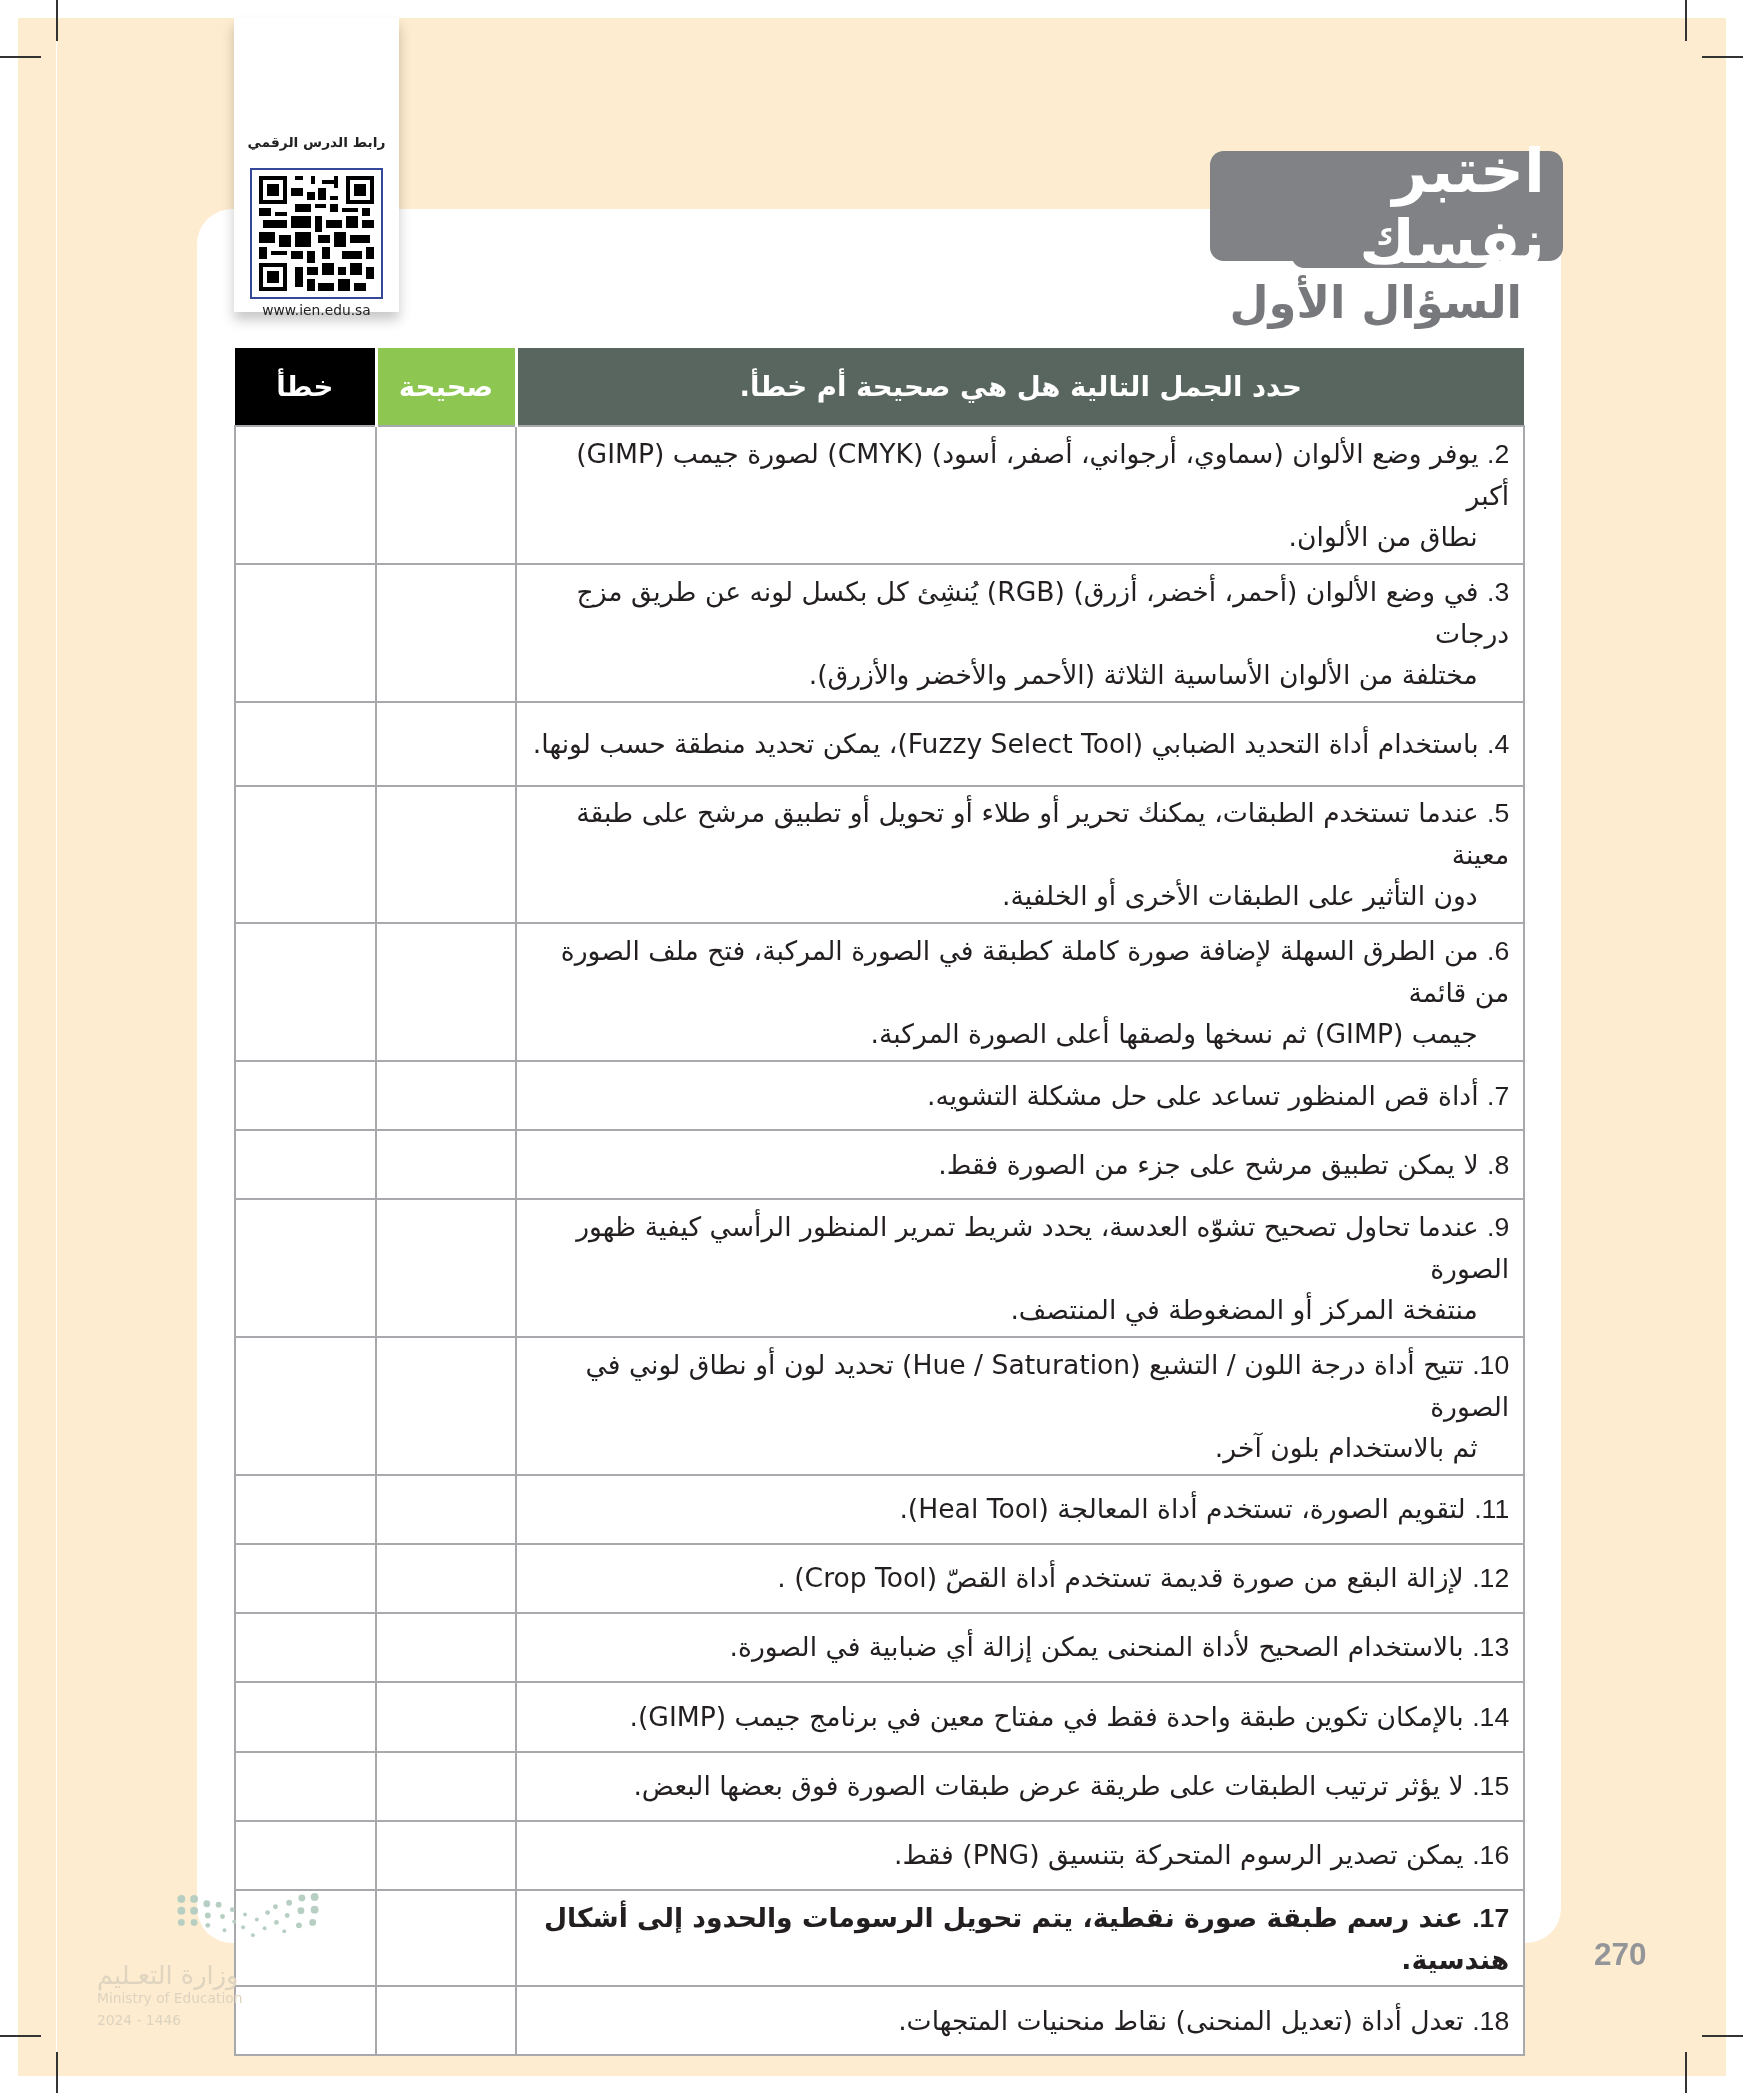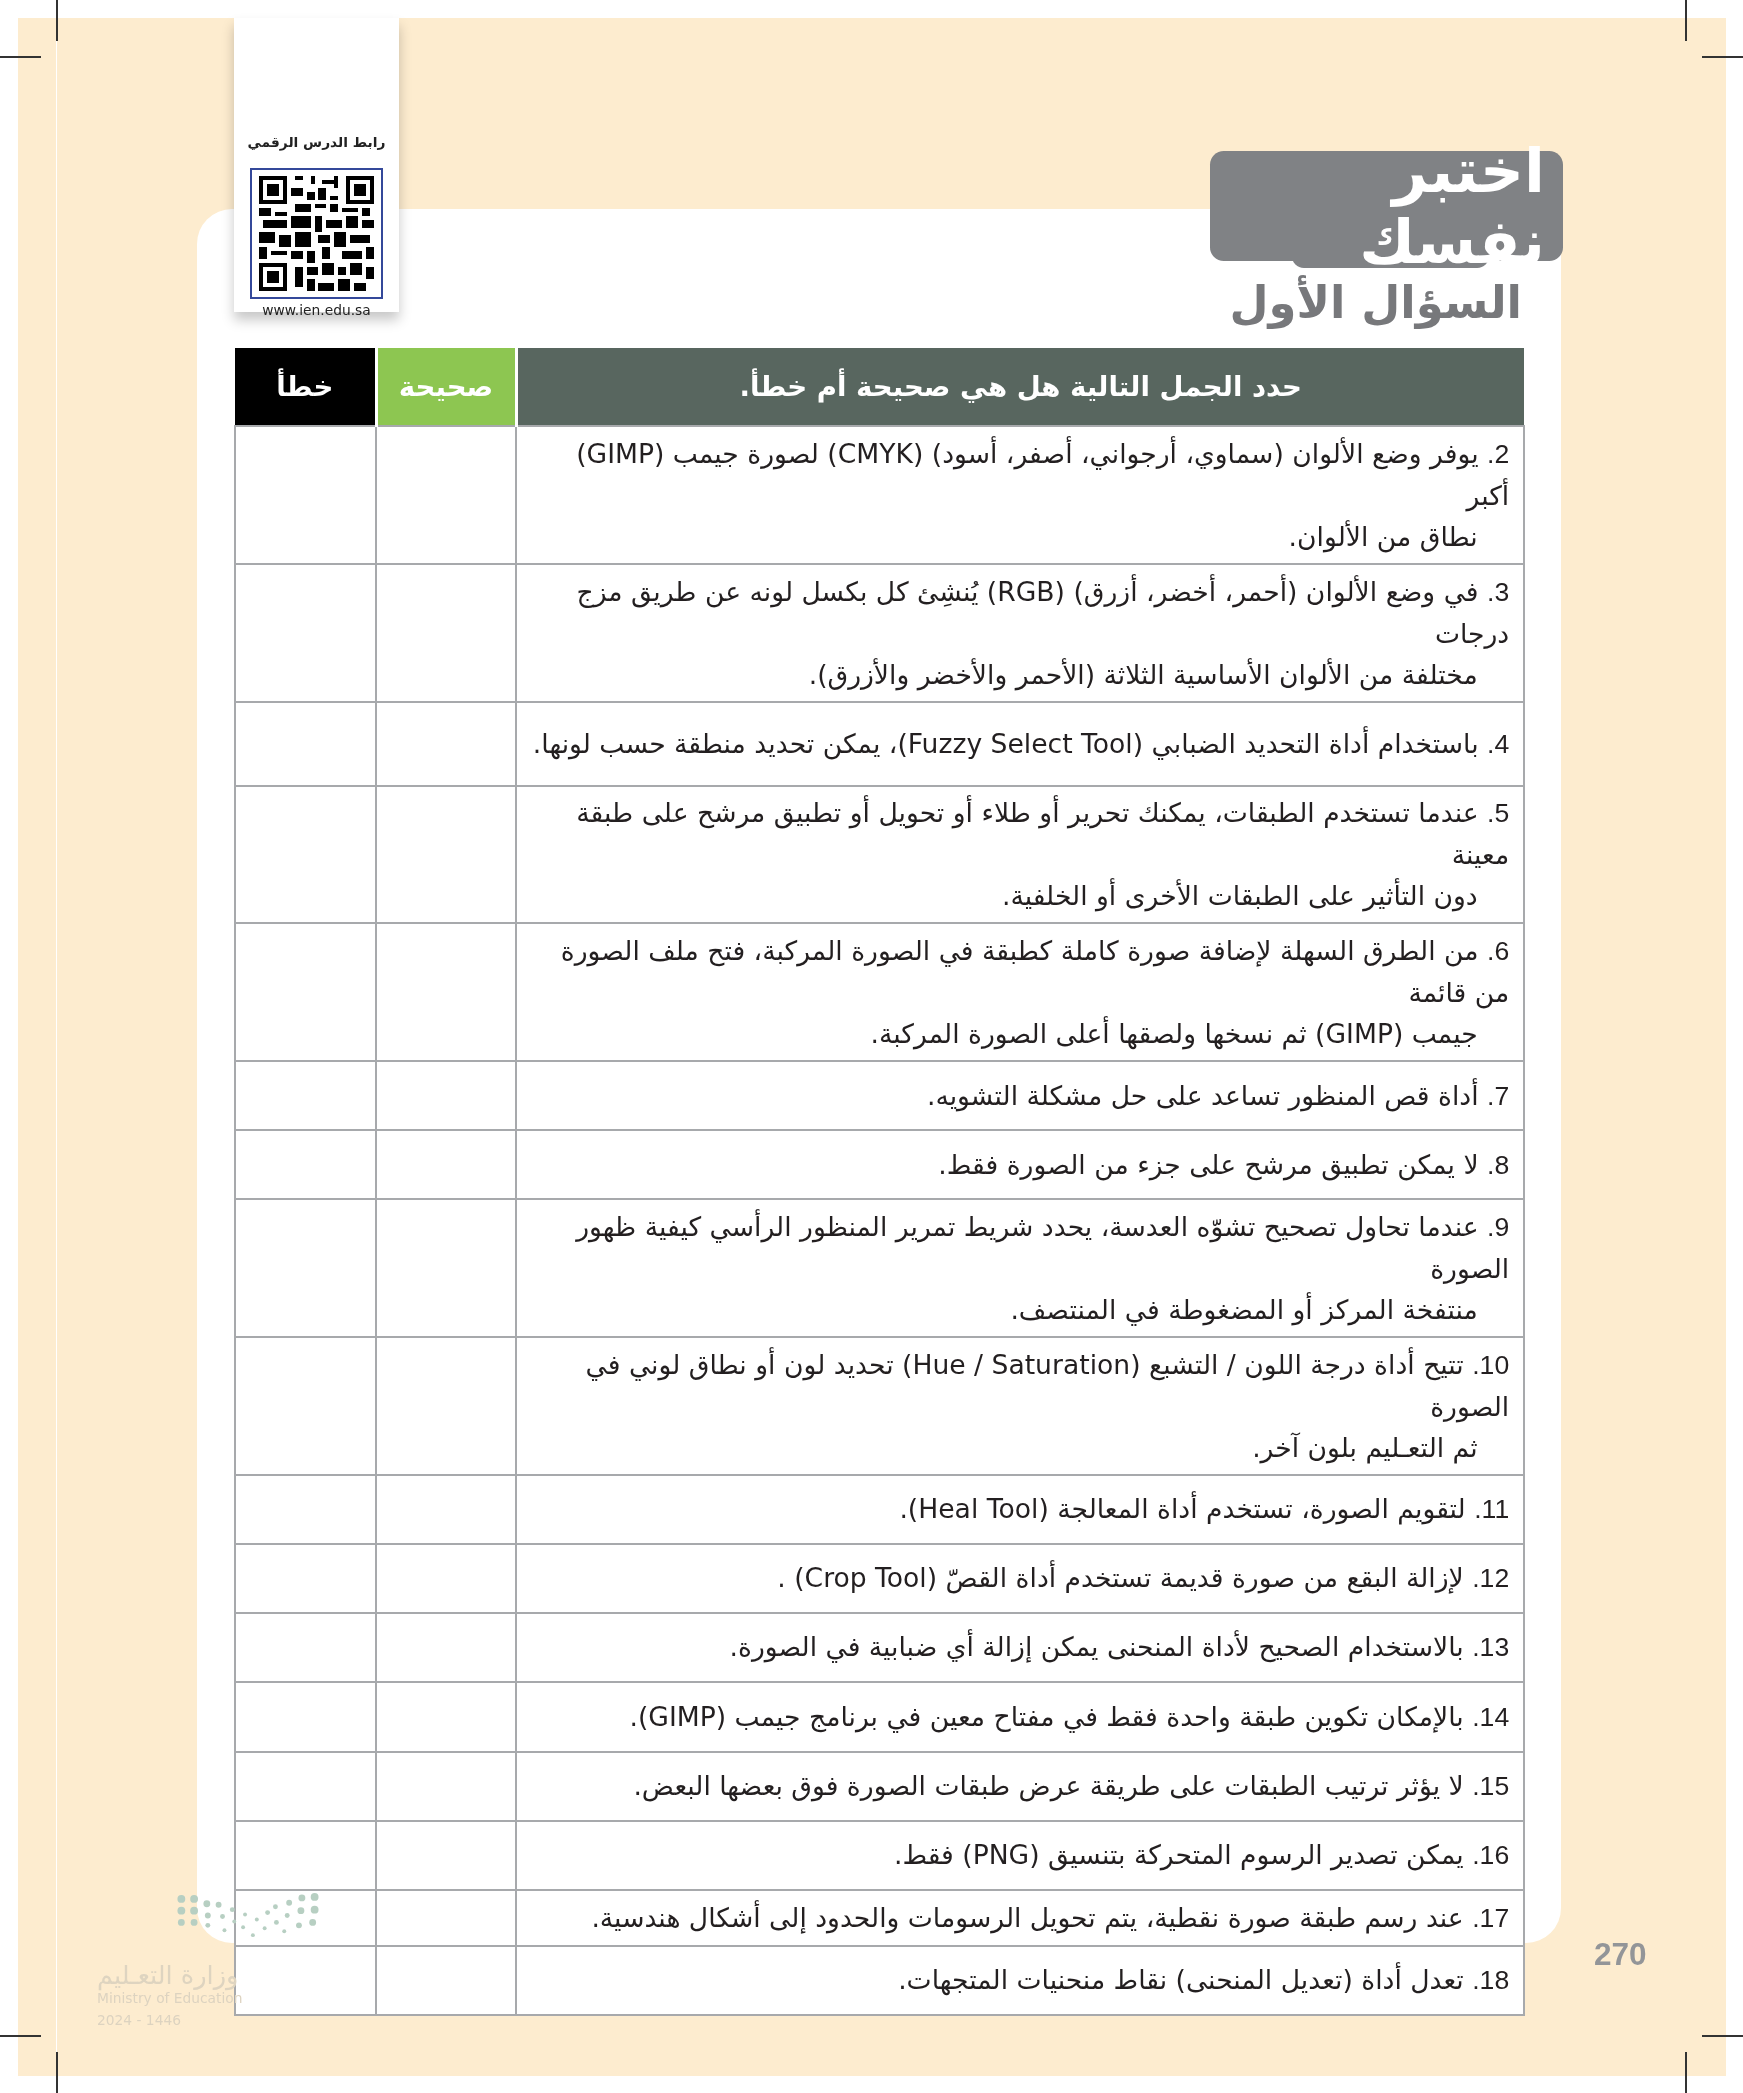--- a/index.html
+++ b/index.html
@@ -172,21 +172,21 @@
       <td class="stmt"><span class="numlabel">8.</span> <span>لا يمكن تطبيق مرشح على جزء من الصورة فقط.</span></td>
       <td class="ans"></td>
       <td class="ans"></td>
     </tr>
     <tr style="height:102px;">
       <td class="stmt"><span class="numlabel">9.</span> <span>عندما تحاول تصحيح تشوّه العدسة، يحدد شريط تمرير المنظور الرأسي كيفية ظهور الصورة</span><span class="cont">منتفخة المركز أو المضغوطة في المنتصف.</span></td>
       <td class="ans"></td>
       <td class="ans"></td>
     </tr>
     <tr style="height:101px;">
-      <td class="stmt"><span class="numlabel">10.</span> <span>تتيح أداة درجة اللون / التشبع (Hue / Saturation) تحديد لون أو نطاق لوني في الصورة</span><span class="cont">ثم التعـليم بلون آخر.</span></td>
+      <td class="stmt"><span class="numlabel">10.</span> <span>تتيح أداة درجة اللون / التشبع (Hue / Saturation) تحديد لون أو نطاق لوني في الصورة</span><span class="cont">ثم بالاستخدام بلون آخر.</span></td>
       <td class="ans"></td>
       <td class="ans"></td>
     </tr>
     <tr style="height:69px;">
       <td class="stmt"><span class="numlabel">11.</span> <span>لتقويم الصورة، تستخدم أداة المعالجة (Heal Tool).</span></td>
       <td class="ans"></td>
       <td class="ans"></td>
     </tr>
     <tr style="height:69px;">
       <td class="stmt"><span class="numlabel">12.</span> <span>لإزالة البقع من صورة قديمة تستخدم أداة القصّ (Crop Tool) .</span></td>
@@ -206,21 +206,21 @@
     <tr style="height:69px;margin-top:12px;">
       <td class="stmt"><span class="numlabel">15.</span> <span>لا يؤثر ترتيب الطبقات على طريقة عرض طبقات الصورة فوق بعضها البعض.</span></td>
       <td class="ans"></td>
       <td class="ans"></td>
     </tr>
     <tr style="height:69px;">
       <td class="stmt"><span class="numlabel">16.</span> <span>يمكن تصدير الرسوم المتحركة بتنسيق (PNG) فقط.</span></td>
       <td class="ans"></td>
       <td class="ans"></td>
     </tr>
-    <tr style="height:56px;">
+    <tr style="height:56px;font-weight:bold;">
       <td class="stmt"><span class="numlabel">17.</span> <span>عند رسم طبقة صورة نقطية، يتم تحويل الرسومات والحدود إلى أشكال هندسية.</span></td>
       <td class="ans"></td>
       <td class="ans"></td>
     </tr>
     <tr style="height:69px;">
       <td class="stmt"><span class="numlabel">18.</span> <span>تعدل أداة (تعديل المنحنى) نقاط منحنيات المتجهات.</span></td>
       <td class="ans"></td>
       <td class="ans"></td>
     </tr>
   </tbody>

